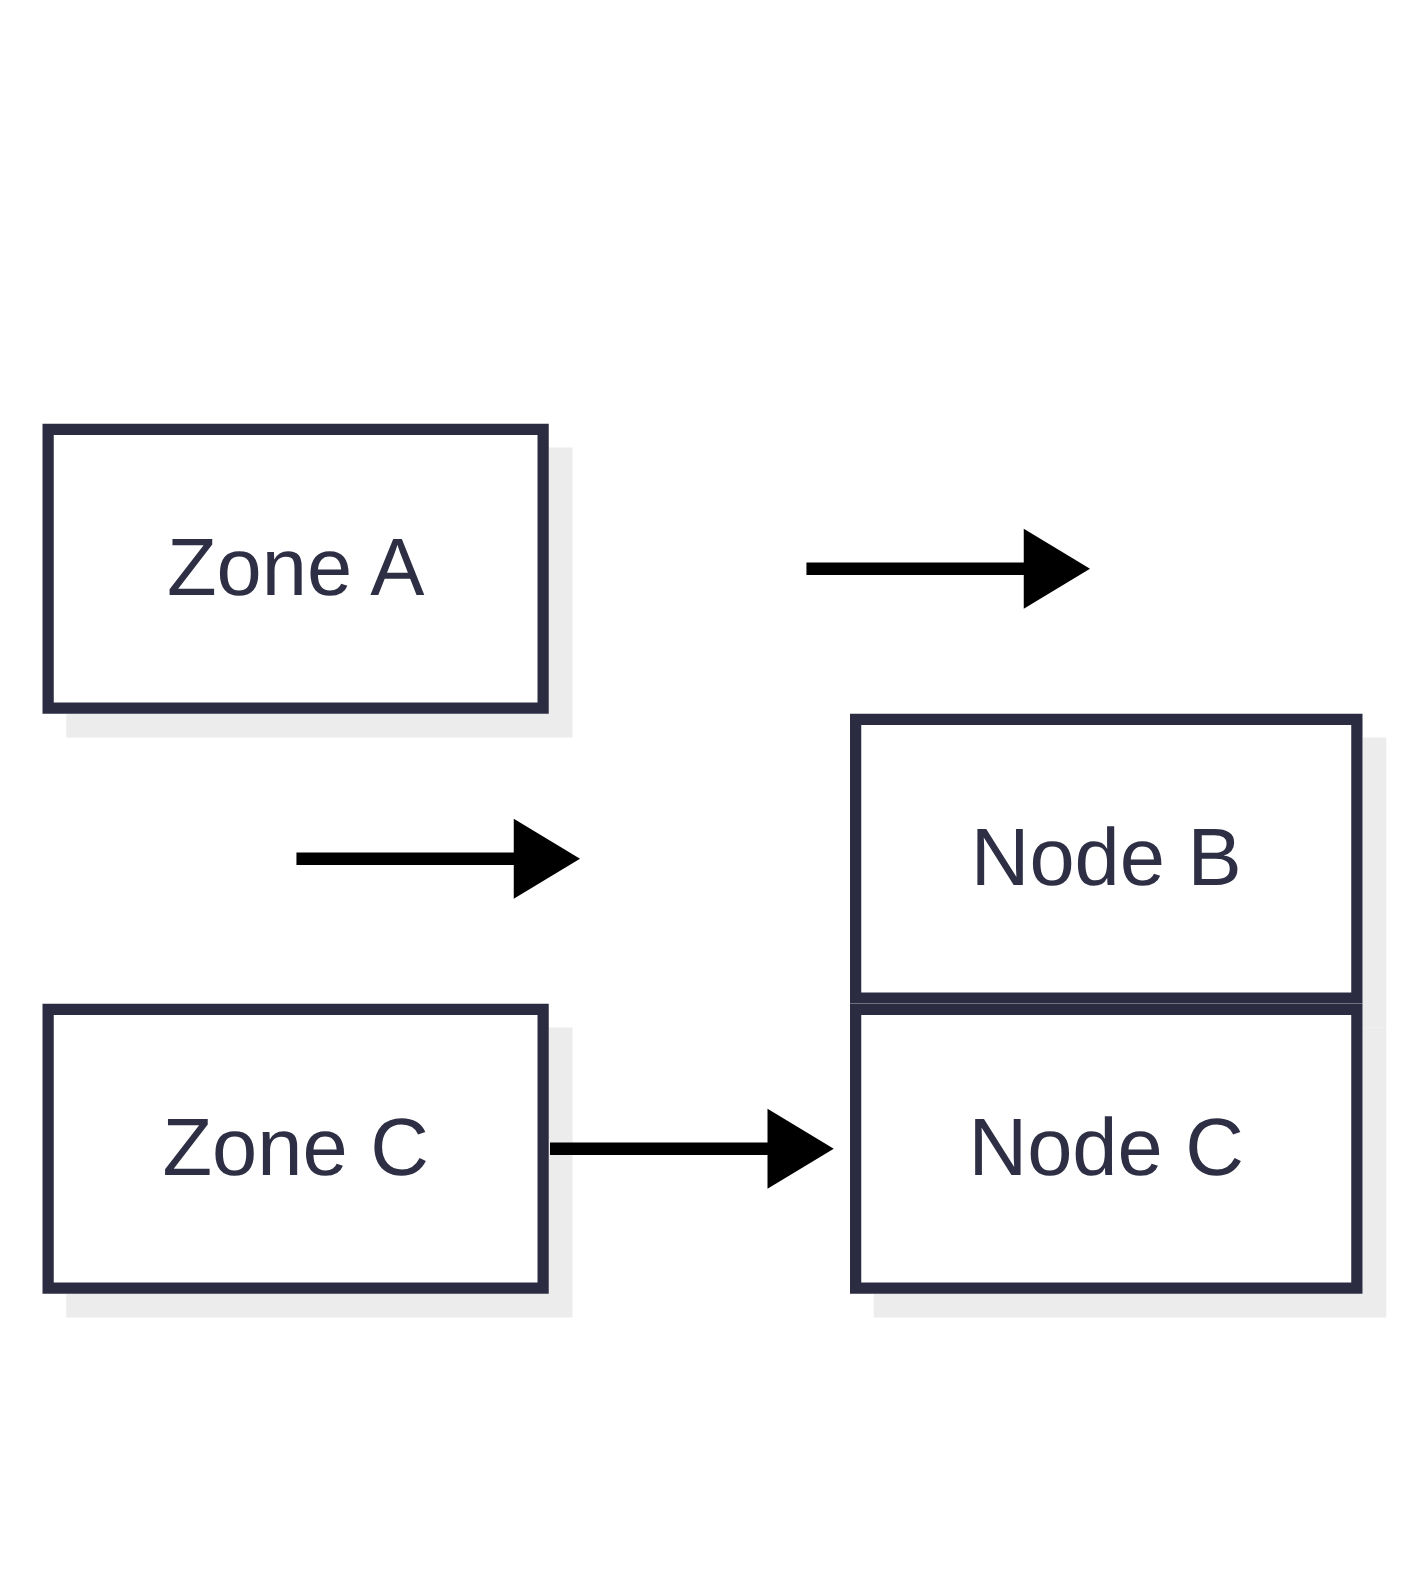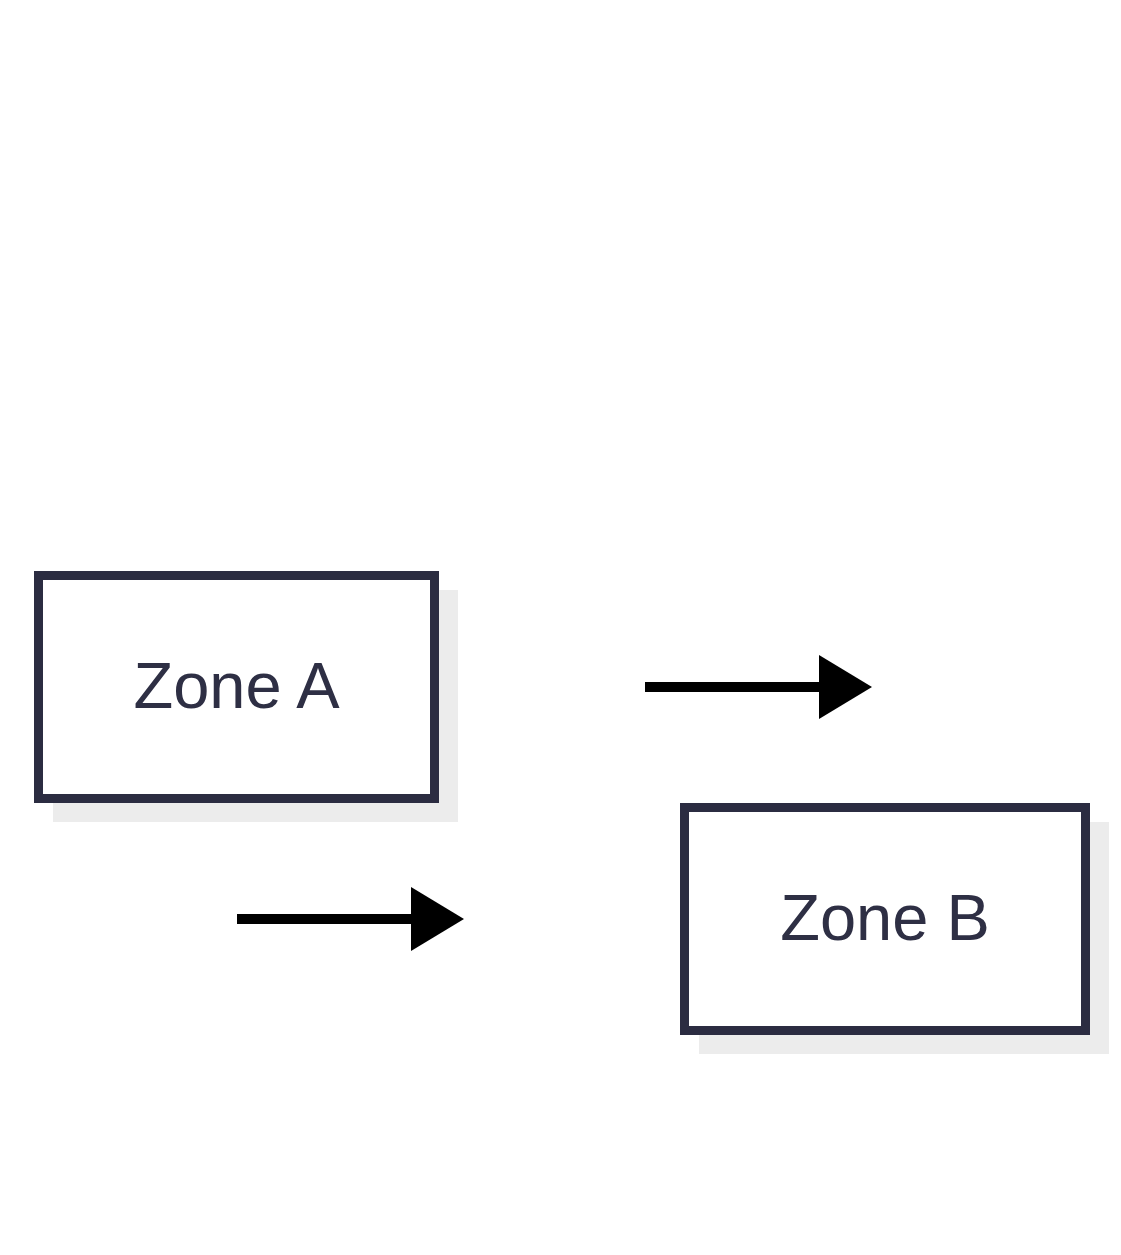--- a/index.html
+++ b/index.html
@@ -78,18 +78,32 @@
   </div>
 
   <div class="row">
     <div class="connector">
       <svg width="240" height="70" viewBox="0 0 240 70" aria-hidden="true">
         <line class="arrow-line" x1="0" y1="35" x2="180" y2="35"></line>
         <polygon class="arrow-head" points="174,3 174,67 227,35"></polygon>
       </svg>
     </div>
     <div class="box target">
-      <span class="label">Zone B</span>
+      <span class="label">Node B</span>
     </div>
   </div>
 
+  <div class="row">
+    <div class="box source">
+      <span class="label">Zone C</span>
+    </div>
+    <div class="connector">
+      <svg width="240" height="70" viewBox="0 0 240 70" aria-hidden="true">
+        <line class="arrow-line" x1="0" y1="35" x2="180" y2="35"></line>
+        <polygon class="arrow-head" points="174,3 174,67 227,35"></polygon>
+      </svg>
+    </div>
+    <div class="box target">
+      <span class="label">Node C</span>
+    </div>
+  </div>
 
 </div>
 
 </body></html>

